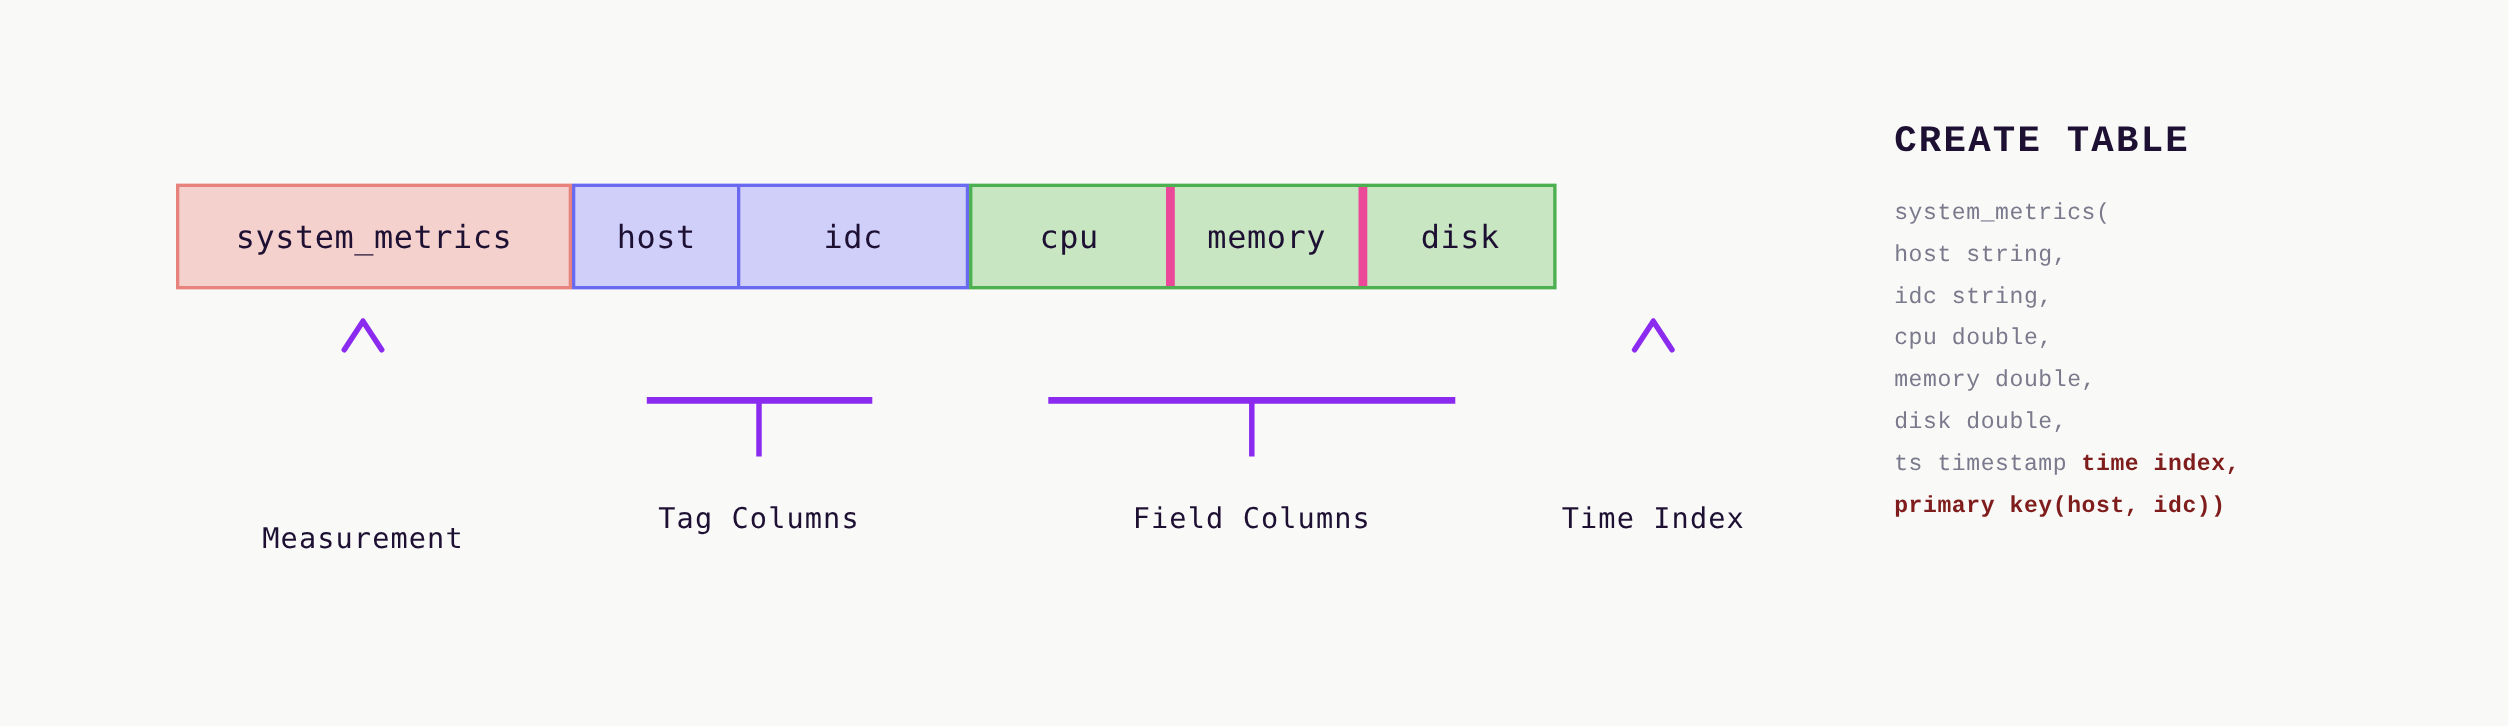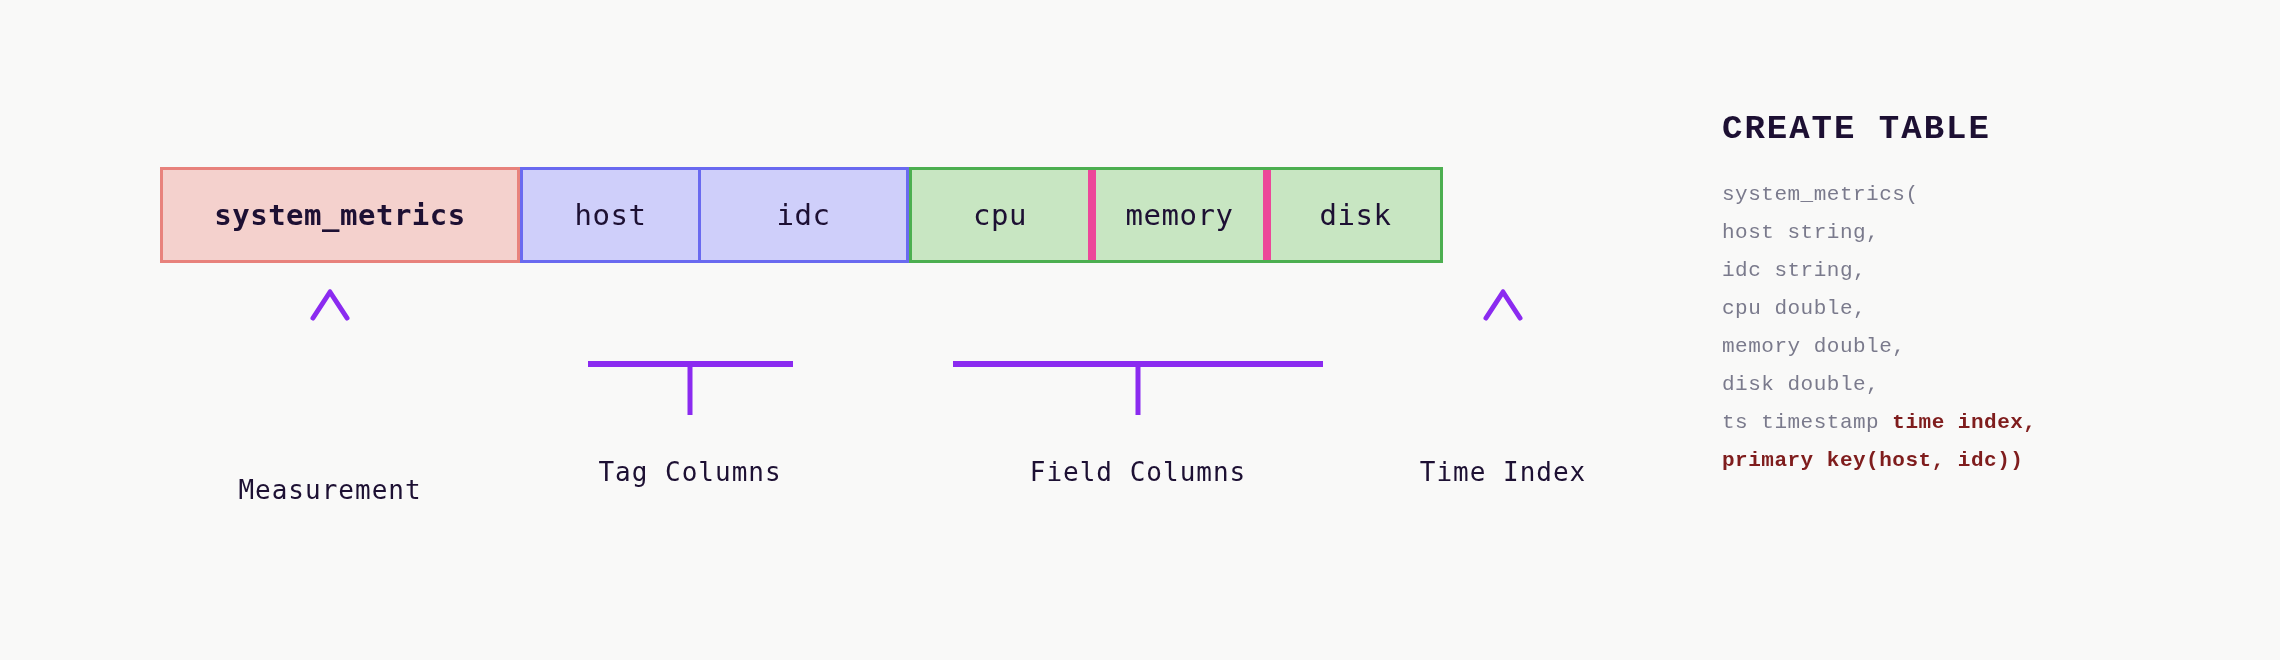--- a/index.html
+++ b/index.html
@@ -27,21 +27,20 @@
   }
   .cell-group {
     display: flex;
     align-items: stretch;
     box-sizing: border-box;
     border: 3px solid #000;
   }
   .cell-group.measurement {
     background: #f4d1cd;
     border-color: #e8827c;
-    font-weight: bold;
   }
   .cell-group.tags {
     background: #cfcffa;
     border-color: #6a6af0;
   }
   .cell-group.fields {
     background: #c8e6c2;
     border-color: #4caf50;
   }
   .cell-group.timeindex {
@@ -55,21 +54,21 @@
     justify-content: center;
     font-size: 29px;
     color: #1d1033;
     letter-spacing: 0.5px;
     white-space: nowrap;
   }
   .cell-group.tags .cell + .cell { border-left: 3px solid #6a6af0; }
   .cell-group.fields .cell + .cell { border-left: 8px solid #ec4899; }
 
   .w-measurement { width: 354px; }
-  .w-host   { width: 175px; }
+  .w-host   { width: 147px; }
   .w-idc    { width: 208px; }
   .w-cpu    { width: 176px; }
   .w-memory { width: 175px; }
   .w-disk   { width: 177px; }
   .w-ts     { width: 172px; }
 
   
   #annotations {
     position: absolute;
     left: 0;

